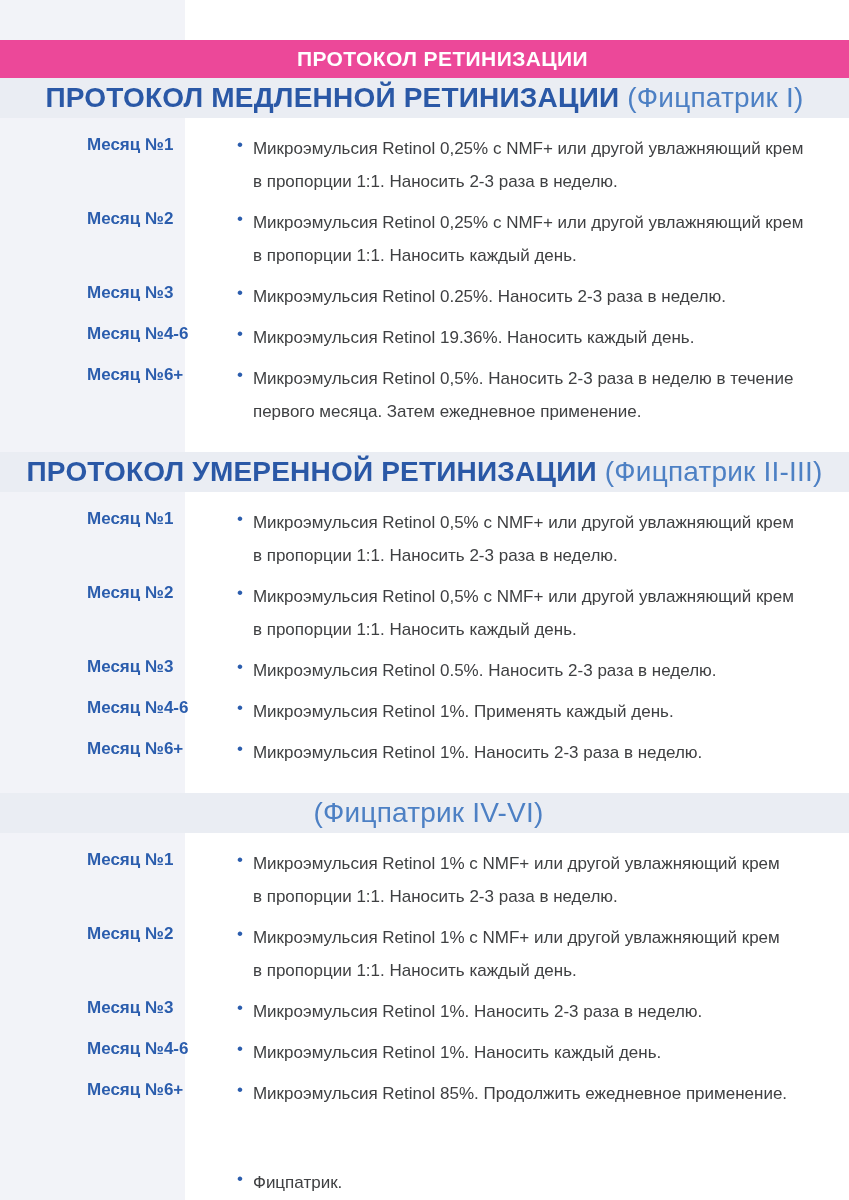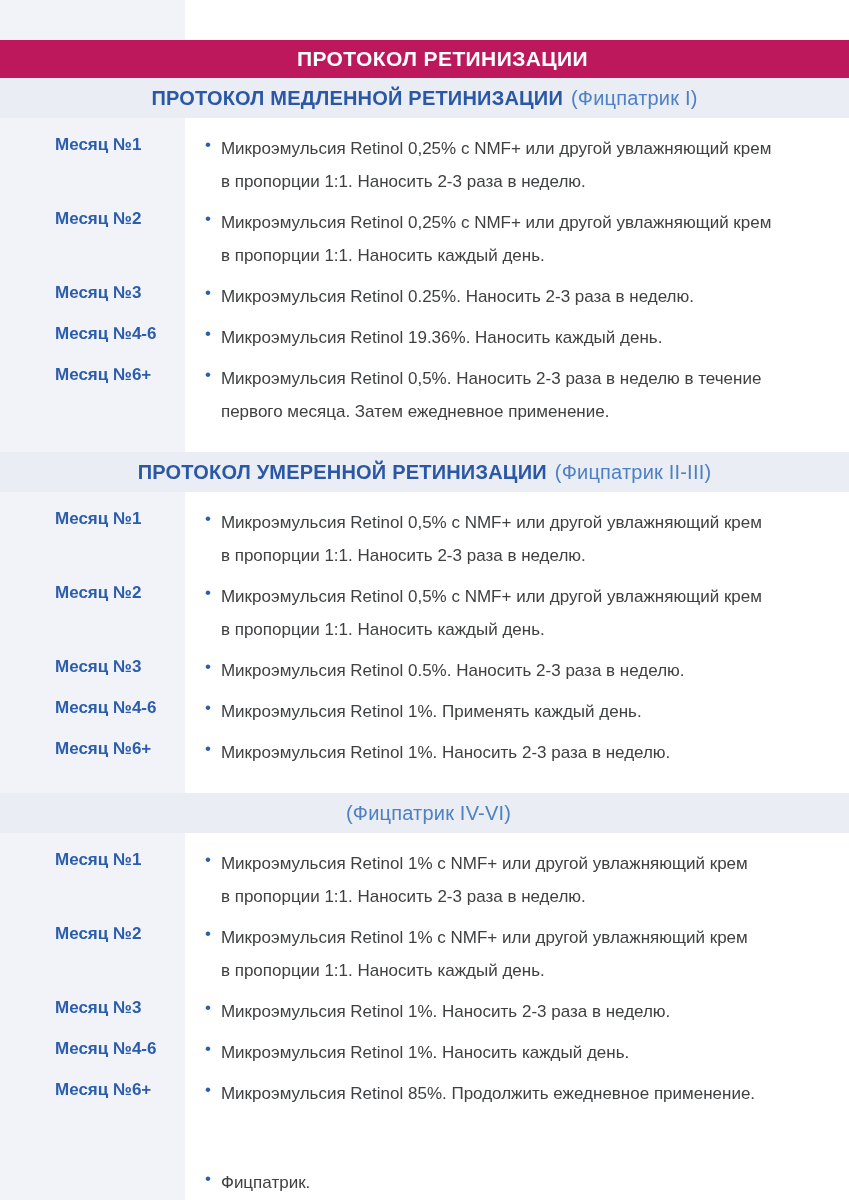--- a/index.html
+++ b/index.html
@@ -10,36 +10,36 @@
     -webkit-font-smoothing:antialiased;
   }
   .page{position:relative;width:849px;height:1200px;overflow:hidden;background:#ffffff;}
   .left-rail{
     position:absolute;left:0;top:0;width:185px;height:1200px;
     background:#f2f3f8;
   }
   .content{position:relative;z-index:1;}
   .title-bar{
     margin-top:40px;height:38px;
-    background:#be185d;
+    background:#ec4899;
     display:flex;align-items:center;justify-content:center;
     color:#ffffff;font-weight:bold;font-size:21px;letter-spacing:.4px;padding-left:36px;
   }
   .section-band{
     height:40px;
     background:#eaedf3;
     display:flex;align-items:center;justify-content:center;
-    font-size:20px;letter-spacing:.2px;
+    font-size:28px;letter-spacing:.2px;
   }
   .section-title{color:#2a58a6;font-weight:bold;}
   .section-subtitle{color:#4d80c4;font-weight:normal;margin-left:8px;}
   .section-subtitle:empty{display:none;}
   .section-rows{padding:14px 0 16px;}
   .section-rows.loose{padding-top:32px;}
-  .row{display:flex;margin-bottom:8px;}
+  .row{display:flex;margin-bottom:8px;padding-left:32px;}
   .row-label{
     flex:0 0 185px;box-sizing:border-box;padding-left:55px;
     color:#2b5dad;font-weight:bold;font-size:17px;line-height:25px;
     white-space:nowrap;
   }
   .row-content{margin-left:20px;display:flex;align-items:flex-start;}
   .bullet{
     color:#2b5dad;font-size:17px;line-height:25px;margin-right:10px;
   }
   .row-text{

